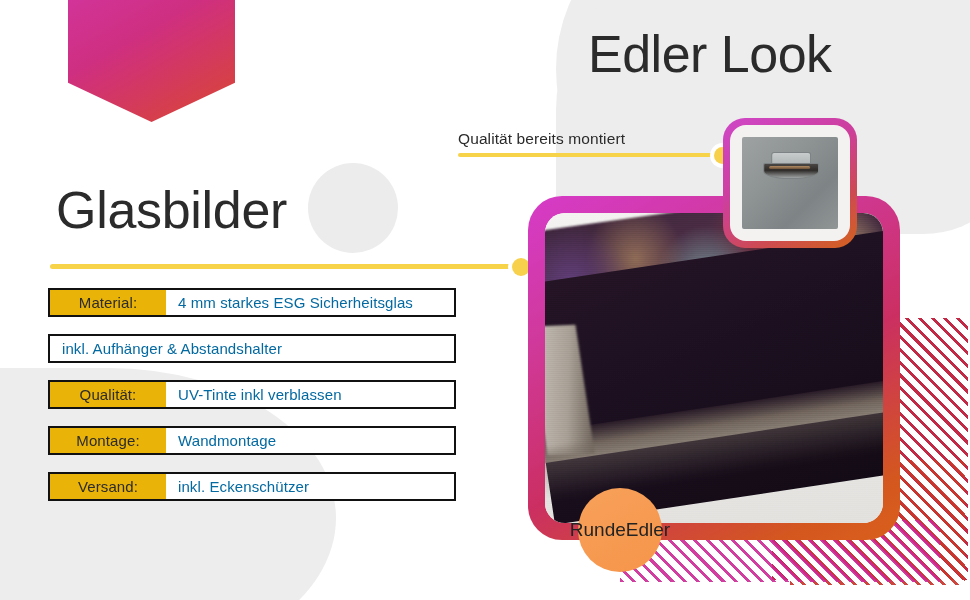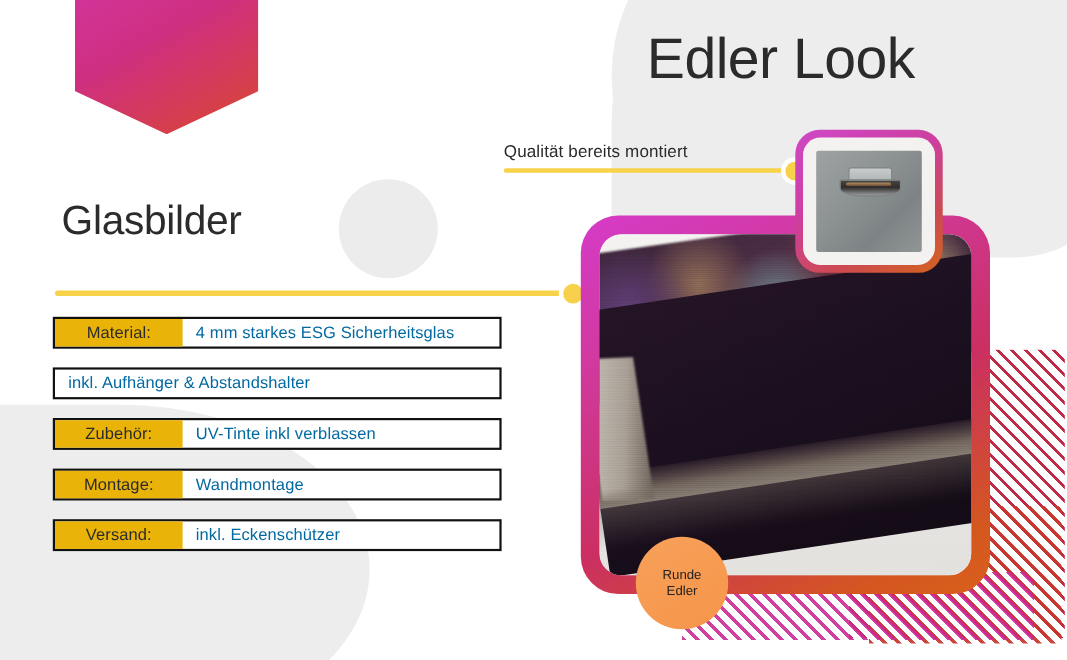--- a/index.html
+++ b/index.html
@@ -44,21 +44,21 @@
   }
 
   
   .edler-look{
     position:absolute; left:588px; top:24px;
     font-size:52px; font-weight:400; letter-spacing:-0.5px;
     color:#2b2b2b; white-space:nowrap;
   }
   .glasbilder{
     position:absolute; left:56px; top:180px;
-    font-size:37px; font-weight:400; letter-spacing:-0.3px;
+    font-size:52px; font-weight:400; letter-spacing:-0.3px;
     color:#2b2b2b; white-space:nowrap;
   }
 
   
   .connector-main{position:absolute; left:50px; top:258px; width:486px; height:18px;}
   .connector-main .line{
     position:absolute; left:0; top:6px; width:470px; height:5px;
     background:#f7d34a; border-radius:3px;
   }
   .connector-main .dot{
@@ -217,22 +217,22 @@
     position:absolute; left:12%; top:54%; width:76%; height:14%;
     background:linear-gradient(180deg,#b08a63 0%,#6d5238 100%);
     border-radius:2px;
   }
 
   
   .badge-runde{
     position:absolute; left:578px; top:488px; width:84px; height:84px;
     border-radius:50%;
     background:linear-gradient(150deg,#f7a05a 0%,#f79b52 50%,#f5954a 100%);
-    display:flex; flex-direction:column; align-items:center; justify-content:center;
-    color:#232323; font-size:12px; line-height:1.28; z-index:8;
+    display:flex; align-items:center; justify-content:center;
+    color:#232323; font-size:19px; line-height:1.28; z-index:8;
   }
   .badge-runde span{display:block;}
 </style>
 </head>
 <body>
 
 <div class="stage">
 
   <div class="blob-tr"></div>
   <div class="blob-tr2"></div>
@@ -259,21 +259,21 @@
 
   <div class="spec-table">
     <div class="spec-row">
       <div class="spec-key">Material:</div>
       <div class="spec-val">4 mm starkes ESG Sicherheitsglas</div>
     </div>
     <div class="spec-row">
       <div class="spec-val">inkl. Aufhänger &amp; Abstandshalter</div>
     </div>
     <div class="spec-row">
-      <div class="spec-key">Zubehör:</div>
+      <div class="spec-key">Qualität:</div>
       <div class="spec-val">UV-Tinte inkl verblassen</div>
     </div>
     <div class="spec-row">
       <div class="spec-key">Montage:</div>
       <div class="spec-val">Wandmontage</div>
     </div>
     <div class="spec-row">
       <div class="spec-key">Versand:</div>
       <div class="spec-val">inkl. Eckenschützer</div>
     </div>

